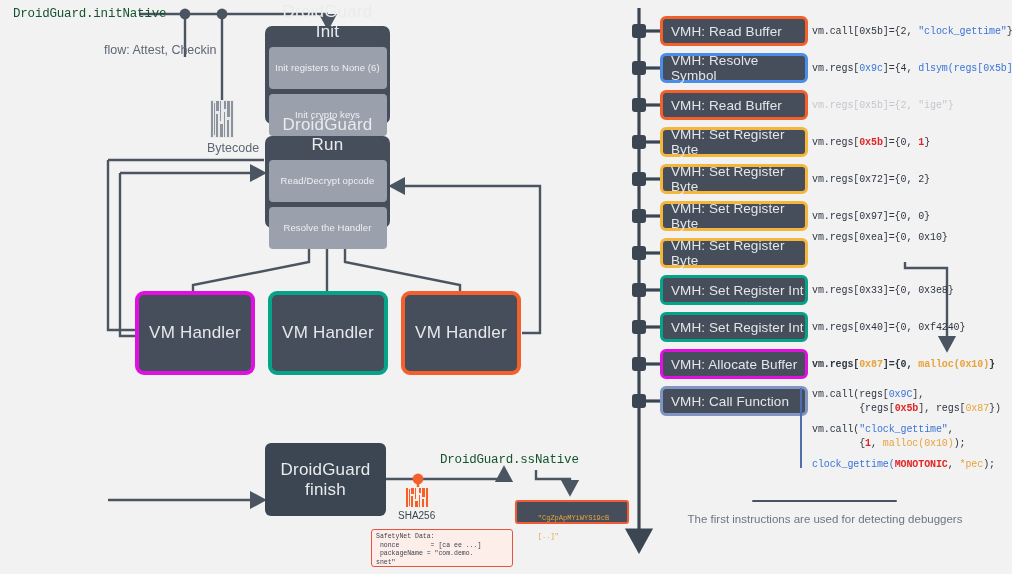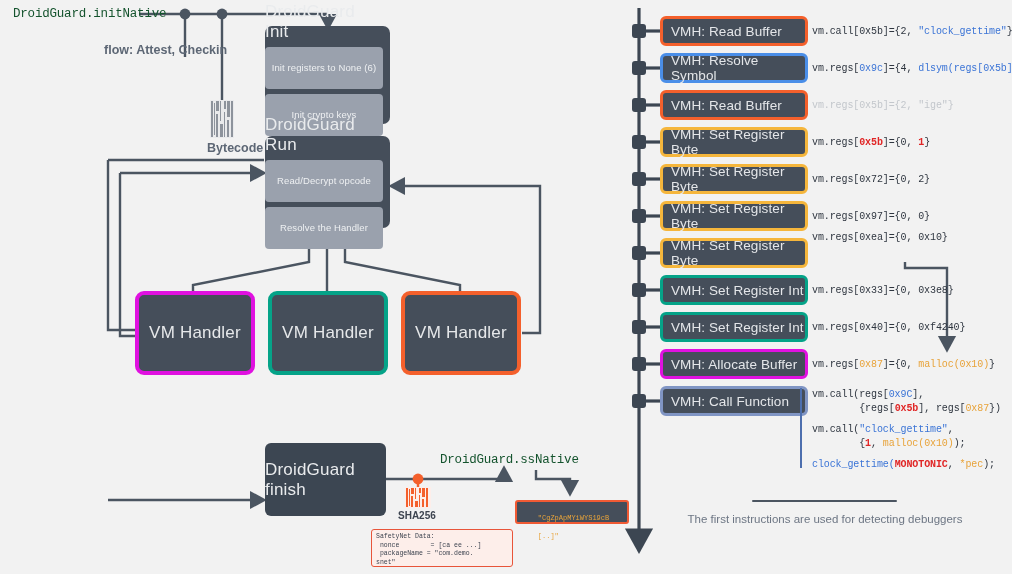--- a/index.html
+++ b/index.html
@@ -12,21 +12,21 @@
   }
   #root{position:absolute;inset:0;border-radius:14px;overflow:hidden;background:#f2f2f2;}
   svg.wires{position:absolute;left:0;top:0;width:1012px;height:574px;pointer-events:none;}
 
   
   .node{
     position:absolute;
     background:#454e5a;
     border-radius:7px;
     color:#e6e8ea;
-    display:flex;flex-direction:column;align-items:flex-start;justify-content:center;
+    display:flex;flex-direction:column;align-items:center;justify-content:center;
     text-align:center;
     box-sizing:border-box;
   }
   .node .title{font-size:17px;line-height:20px;color:#e9ebed;letter-spacing:.2px;}
 
   .pill{
     background:#9aa1ad;color:#eef0f2;
     border-radius:4px;
     font-size:9.5px;line-height:14px;
     padding:14px 6px;
@@ -39,21 +39,21 @@
 
   
   .vmh{
     position:absolute;background:#454e5a;border-radius:9px;
     border:4px solid #bbb;box-sizing:border-box;
     display:flex;align-items:center;justify-content:center;
     color:#e6e8ea;font-size:17px;letter-spacing:.2px;
   }
 
   
-  .lbl{position:absolute;color:#5d6775;font-size:12.5px;font-weight:bold;}
+  .lbl{position:absolute;color:#5d6775;font-size:12.5px;}
   .lbl-mono{position:absolute;color:#14532d;font-family:"Liberation Mono",monospace;font-size:12.5px;letter-spacing:-.2px;}
 
   
   .barcode{position:absolute;display:block;}
 
   
   .notebox{
     position:absolute;background:#fdeeea;border:1.5px solid #e8553a;
     border-radius:3px;box-sizing:border-box;
     font-family:"Liberation Mono",monospace;font-size:6.5px;line-height:8.6px;
@@ -289,21 +289,21 @@
         <span>VMH: Set Register Int</span>
       </div>
       <div class="code" style="left: 812px; top: 284px;"><span>vm.regs[0x33]={0, 0x3e8}</span></div>
       <div class="tl-box" style="position: absolute; left: 660px; top: 312px; border-color: rgb(5, 163, 136);">
         <span>VMH: Set Register Int</span>
       </div>
       <div class="code" style="left: 812px; top: 321px;"><span>vm.regs[0x40]={0, 0xf4240}</span></div>
       <div class="tl-box" style="position: absolute; left: 660px; top: 349px; border-color: rgb(224, 17, 224);">
         <span>VMH: Allocate Buffer</span>
       </div>
-      <div class="code" style="left: 812px; top: 358px;"><span>vm.regs[</span><span class="chex">0x87</span><span>]={0, </span><span class="chex">malloc(0x10)</span><span>}</span></div>
+      <div class="code" style="left: 812px; top: 358px; font-weight: bold;"><span>vm.regs[</span><span class="chex">0x87</span><span>]={0, </span><span class="chex">malloc(0x10)</span><span>}</span></div>
       <div class="tl-box" style="position: absolute; left: 660px; top: 386px; border-color: rgb(128, 149, 196);">
         <span>VMH: Call Function</span>
       </div>
     </div>
 
   <div class="codebar" style="left:800px;top:388px;height:80px;"></div>
   <div class="code" id="callblock" style="left:812px;top:388px;"><div><span>vm.call(regs[</span><span class="cblue">0x9C</span><span>],</span></div><div><span>        {regs[</span><span class="cnum">0x5b</span><span>], regs[</span><span class="chex">0x87</span><span>})</span></div><div style="height: 7px;">&nbsp;</div><div><span>vm.call(</span><span class="cblue">"clock_gettime"</span><span>,</span></div><div><span>        {</span><span class="cnum">1</span><span>, </span><span class="chex">malloc(0x10)</span><span>);</span></div><div style="height: 7px;">&nbsp;</div><div><span class="cblue">clock_gettime(</span><span class="cnum">MONOTONIC</span><span>, </span><span class="chex">*pec</span><span>);</span></div></div>
 
   <div class="rule" style="left:752px;top:500px;width:145px;"></div>
   <div class="footnote" style="left:675px;top:512px;">

